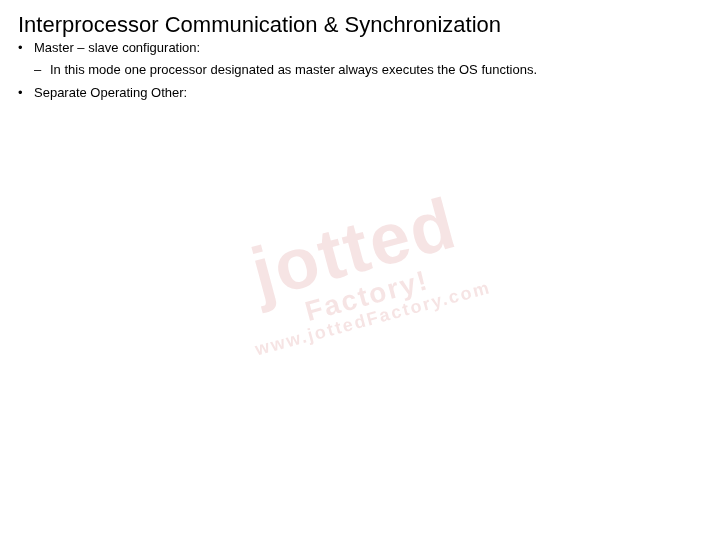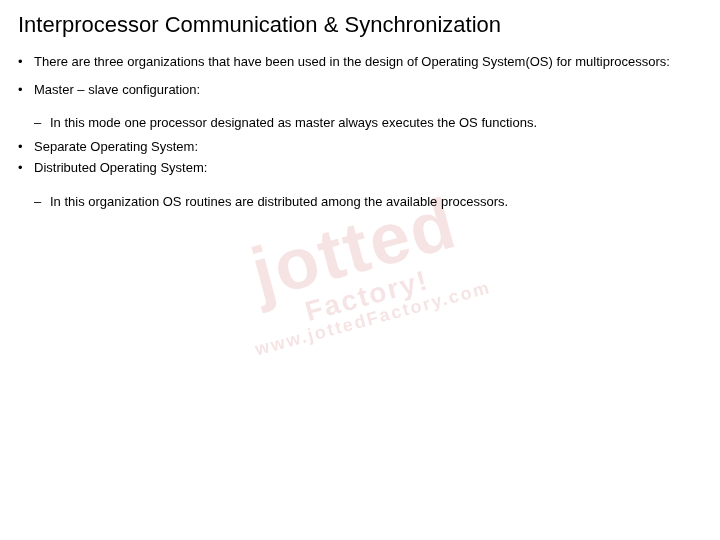--- a/index.html
+++ b/index.html
@@ -22,21 +22,20 @@
     .page-container {
       width: 720px;
       height: 540px;
       padding: 12px 18px 12px 18px;
       position: relative;
     }
 
     .title {
       font-size: 22px;
       font-weight: normal;
-      margin-bottom: 14px;
       line-height: 1.2;
     }
 
     .content {
       position: relative;
       z-index: 2;
     }
 
     ul.main-list {
       list-style: none;
@@ -59,21 +58,21 @@
       top: 0;
     }
 
     ul.main-list > li.heading-item {
       margin-bottom: 2px;
     }
 
     .sub-list {
       list-style: none;
       padding: 0;
-      margin: 14px 0 4px 0;
+      margin: 2px 0 4px 0;
     }
 
     .sub-list li {
       padding-left: 16px;
       position: relative;
       line-height: 1.5;
       text-align: justify;
       margin-bottom: 2px;
     }
 
@@ -128,41 +127,30 @@
   </div>
 
   <div class="content">
 
     <h1 class="title">Interprocessor Communication &amp; Synchronization</h1>
 
     <ul class="main-list">
 
 
 
-      <li>
-        <span>There are three organizations that have been used in the design of Operating System(OS) for multiprocessors:</span>
-      </li>
 
       <li class="heading-item">
         <span class="bold">Master – slave configuration:</span>
         <ul class="sub-list">
           <li>
             <span>In this mode one processor designated as master always executes the OS functions.</span>
           </li>
         </ul>
       </li>
 
       <li class="heading-item">
-        <span class="bold">Separate Operating System:</span>
+        <span class="bold">Separate Operating Other:</span>
       </li>
 
-      <li class="heading-item">
-        <span class="bold">Distributed Operating System:</span>
-        <ul class="sub-list">
-          <li>
-            <span>In this organization OS routines are distributed among the available processors.</span>
-          </li>
-        </ul>
-      </li>
 
     </ul>
   </div>
 </div>
 
 </body></html>

